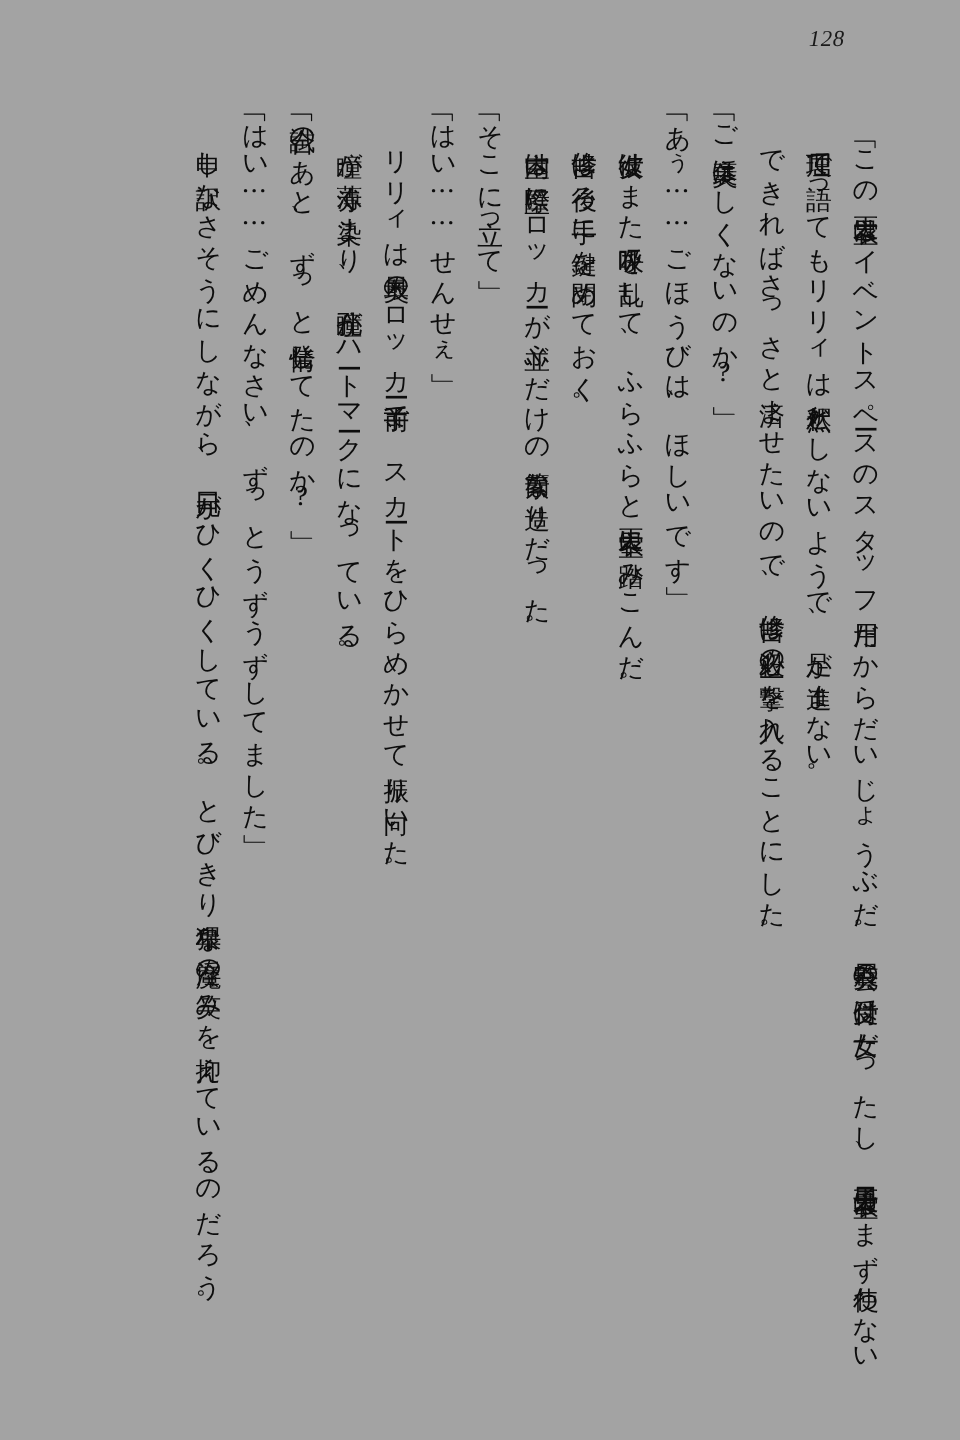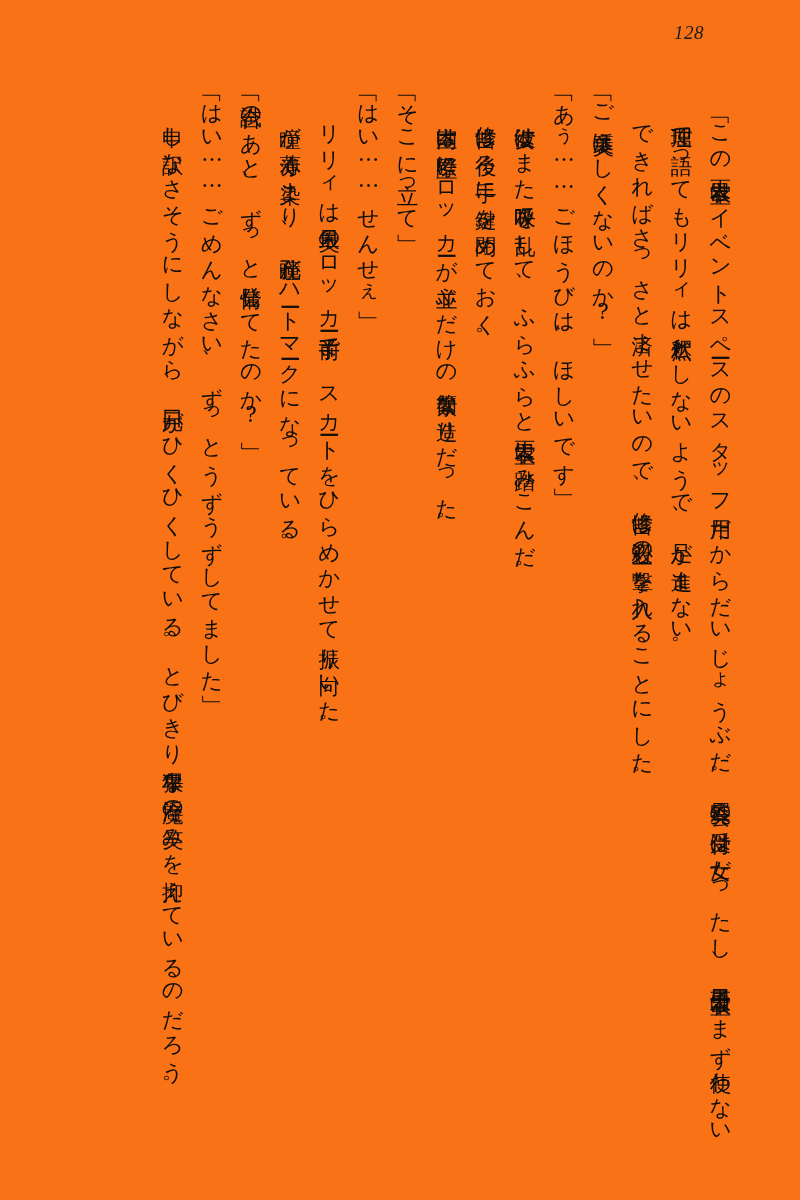--- a/index.html
+++ b/index.html
@@ -11,21 +11,21 @@
     width: 800px;
     height: 1200px;
     overflow: hidden;
     font-family: "DejaVu Serif", "Liberation Serif", serif;
     color: #111111;
   }
   .page {
     position: relative;
     width: 800px;
     height: 1200px;
-    background: #f97316;
+    background: #a3a3a3;
     box-sizing: border-box;
   }
   .page-number {
     position: absolute;
     top: 22px;
     right: 96px;
     font-family: "Liberation Serif", "DejaVu Serif", serif;
     font-style: italic;
     font-size: 19px;
     color: #1a1a1a;

